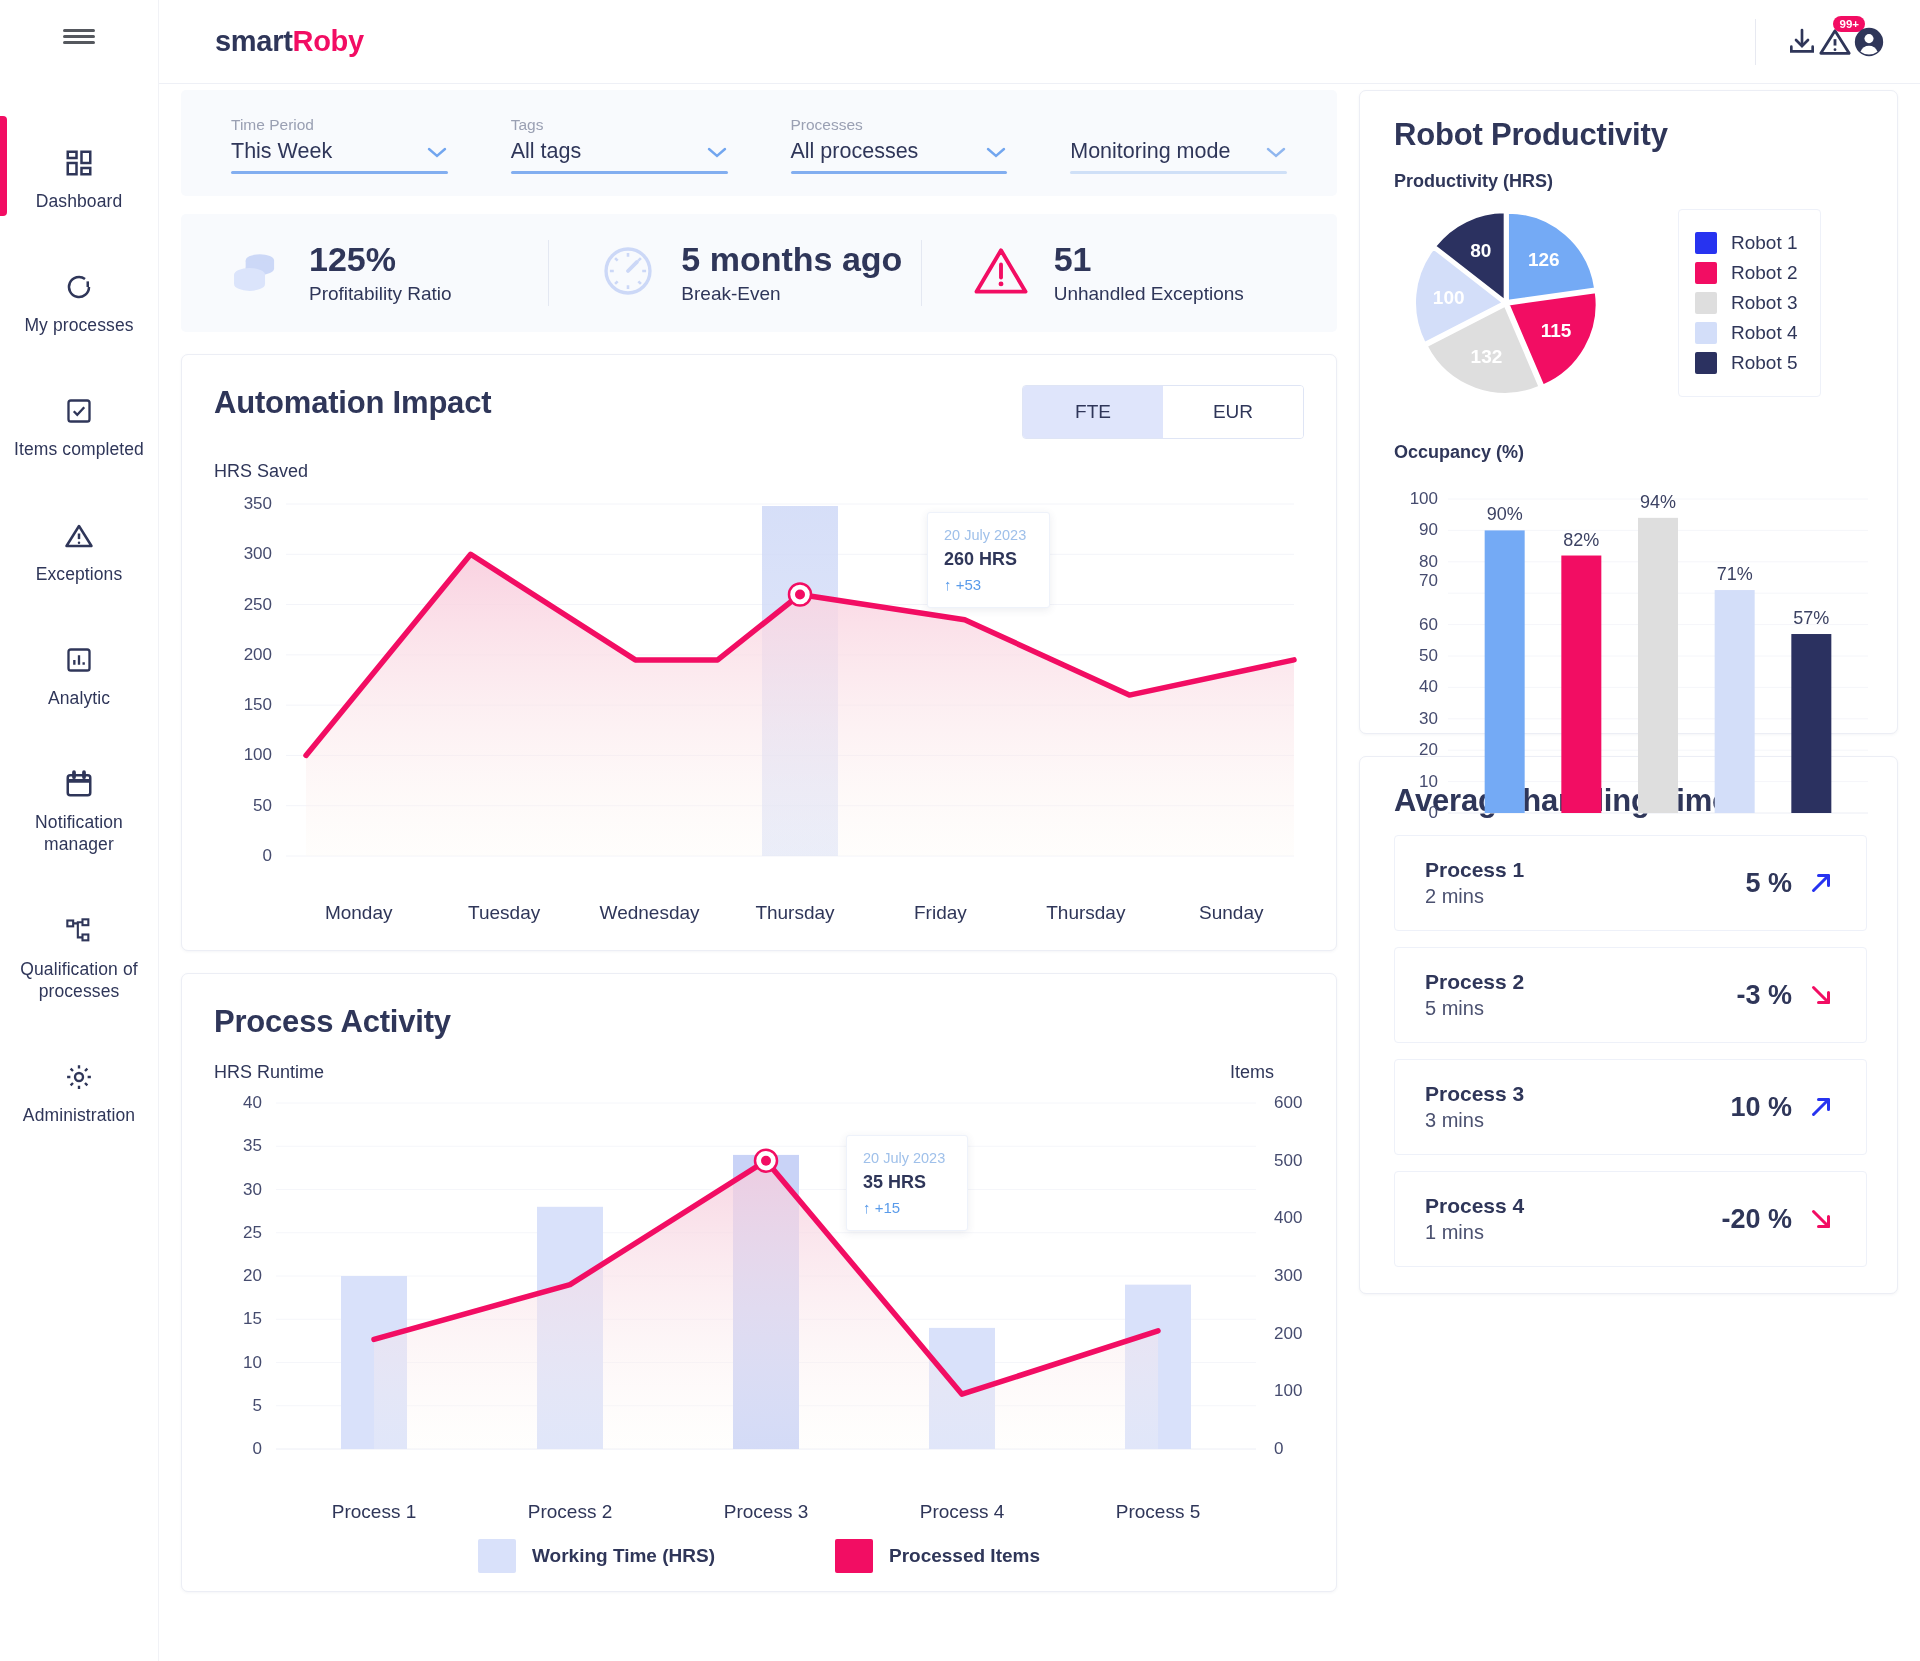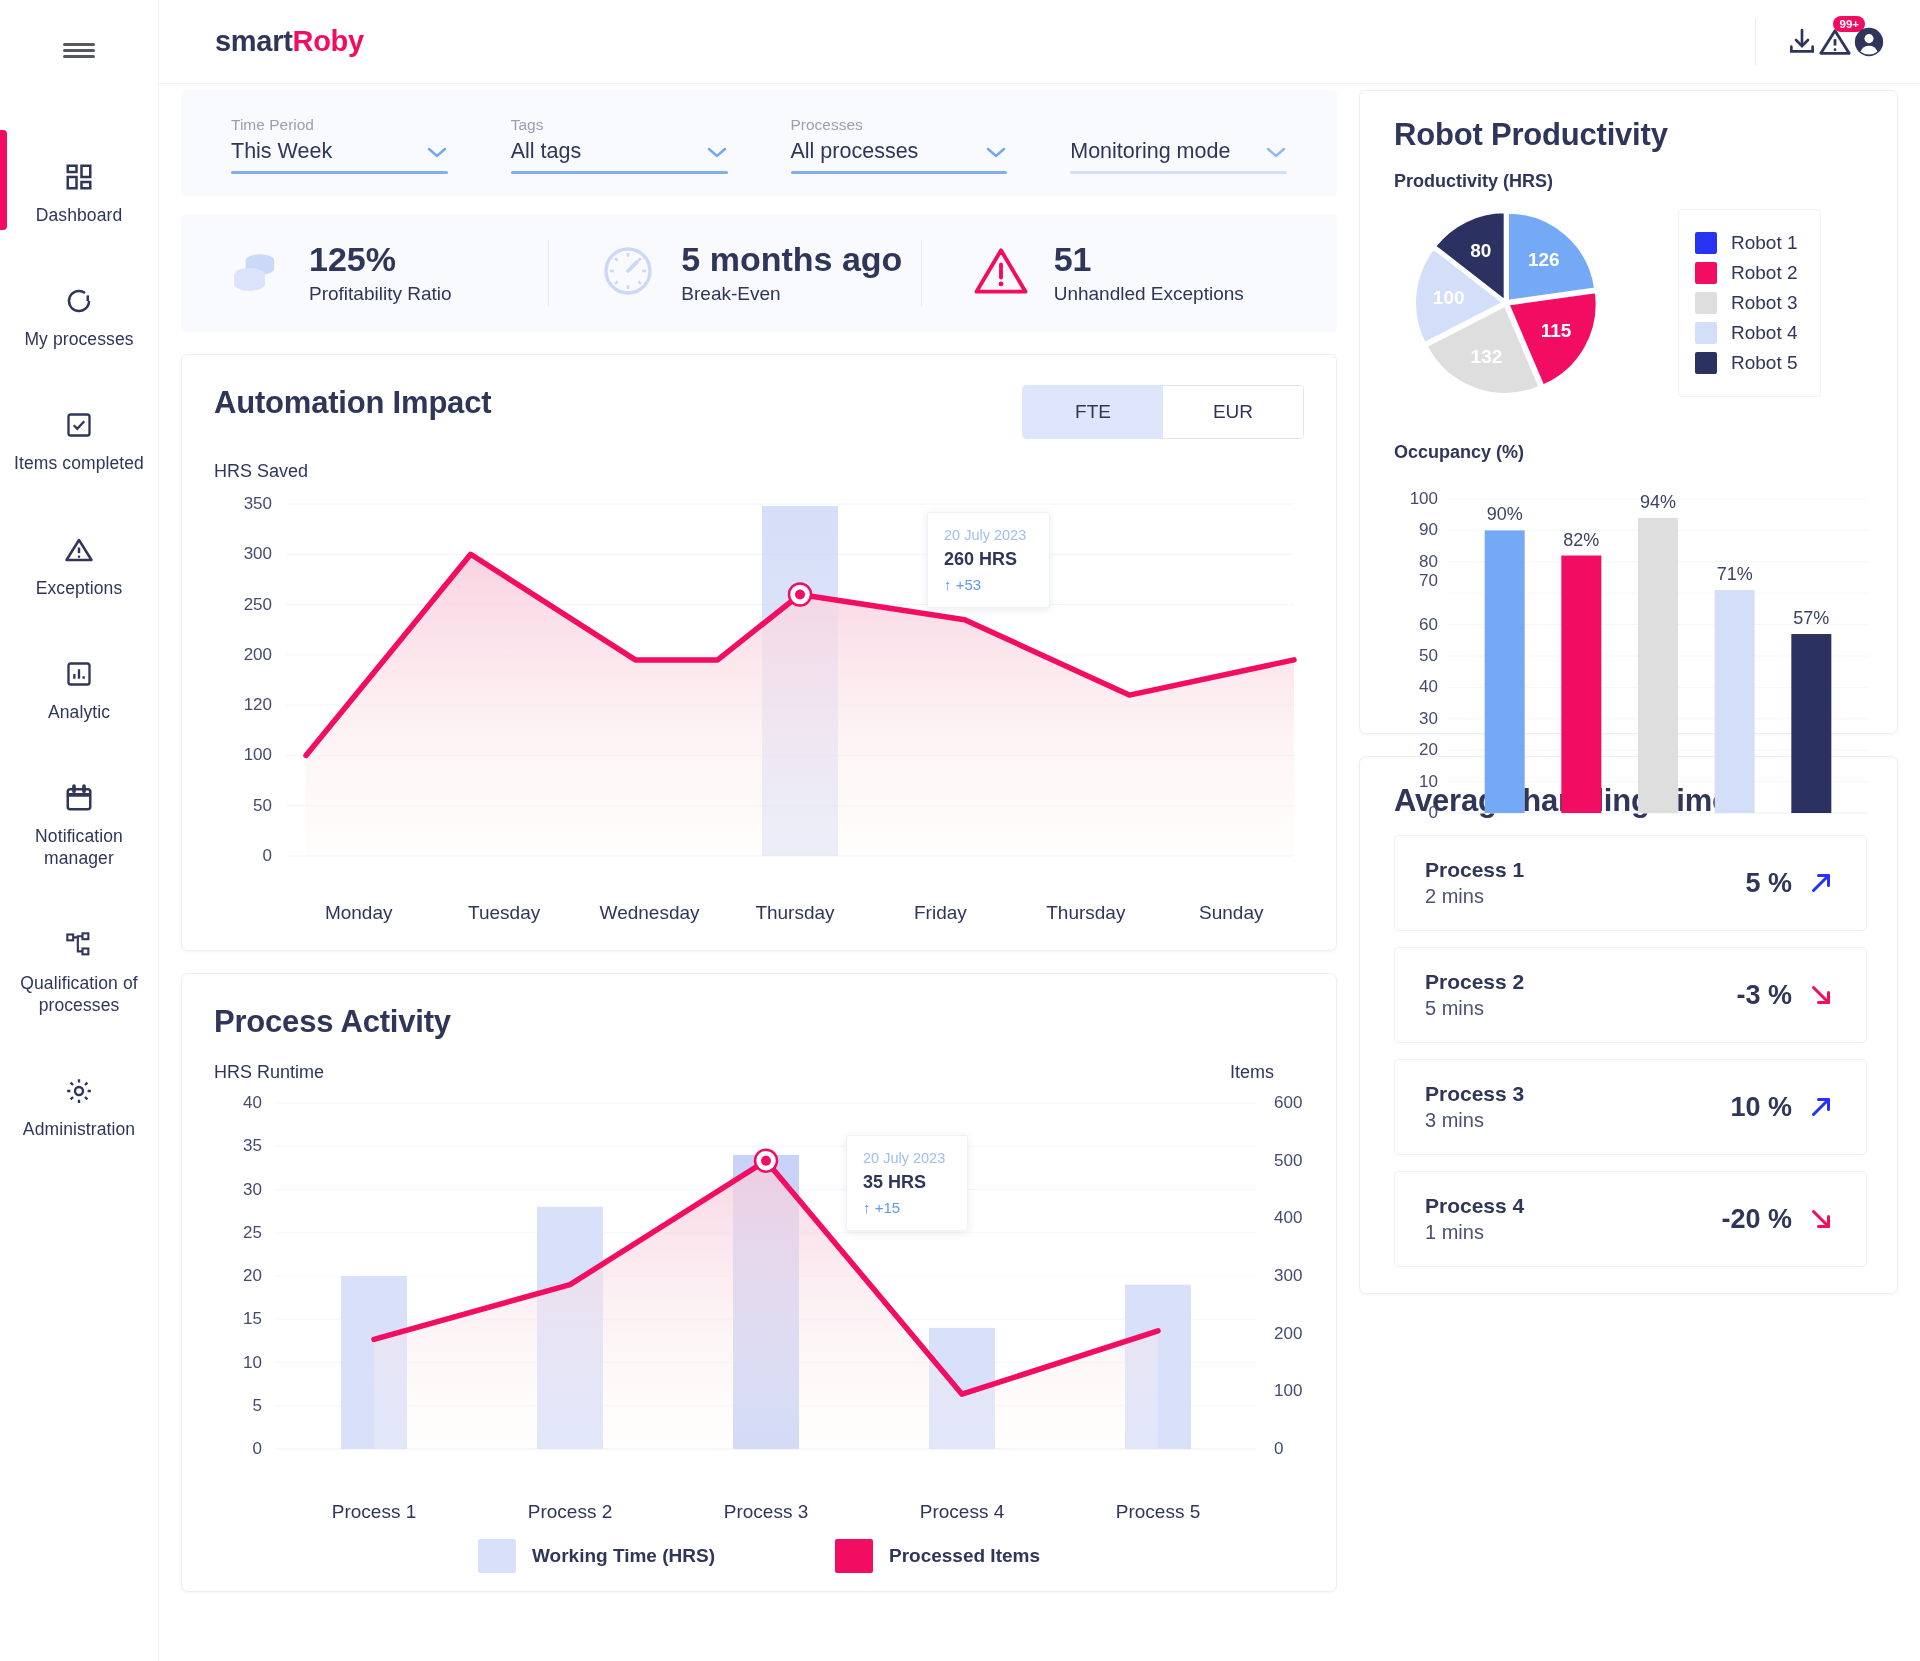--- a/index.html
+++ b/index.html
@@ -8,21 +8,20 @@
     font-family: "Liberation Sans", sans-serif;
     background: #ffffff;
     overflow: hidden;
   }
   .app { display: flex; width: 1920px; height: 1661px; }
 
   
   .sidebar {
     width: 158px; flex: 0 0 158px;
     background: #ffffff;
-    padding-top: 14px;
     position: relative;
   }
   .burger { width: 158px; height: 72px; display: flex; align-items: center; justify-content: center; cursor: pointer; }
   .burger span { display:block; width: 32px; height: 3px; background:#55585e; border-radius:2px; margin: 3px 0; }
   .nav { margin-top: 58px; }
   .nav-item {
     position: relative;
     display: flex; flex-direction: column; align-items: center;
     padding: 16px 8px 16px 8px;
     margin-bottom: 26px;
@@ -388,21 +387,21 @@
               <div>EUR</div>
             </div>
           </div>
           <div class="axis-title">HRS Saved</div>
 
           <div class="chart-wrap" style="height:400px; margin-top:12px;">
             <div class="yaxis" id="ai-yaxis" style="height:370px;">
                 <div class="ytick" style="top: 362px;">0</div>
                 <div class="ytick" style="top: 311.714px;">50</div>
                 <div class="ytick" style="top: 261.429px;">100</div>
-                <div class="ytick" style="top: 211.143px;">120</div>
+                <div class="ytick" style="top: 211.143px;">150</div>
                 <div class="ytick" style="top: 160.857px;">200</div>
                 <div class="ytick" style="top: 110.571px;">250</div>
                 <div class="ytick" style="top: 60.2857px;">300</div>
                 <div class="ytick" style="top: 10px;">350</div>
               </div>
             <svg id="ai-svg" width="1048" height="370" style="position:absolute; left:72px; top:0;">
                 <line x1="0" x2="1008" y1="362" y2="362" stroke="#f3f4f9" stroke-width="1"></line>
                 <line x1="0" x2="1008" y1="311.7142857142857" y2="311.7142857142857" stroke="#f3f4f9" stroke-width="1"></line>
                 <line x1="0" x2="1008" y1="261.42857142857144" y2="261.42857142857144" stroke="#f3f4f9" stroke-width="1"></line>
                 <line x1="0" x2="1008" y1="211.14285714285714" y2="211.14285714285714" stroke="#f3f4f9" stroke-width="1"></line>

